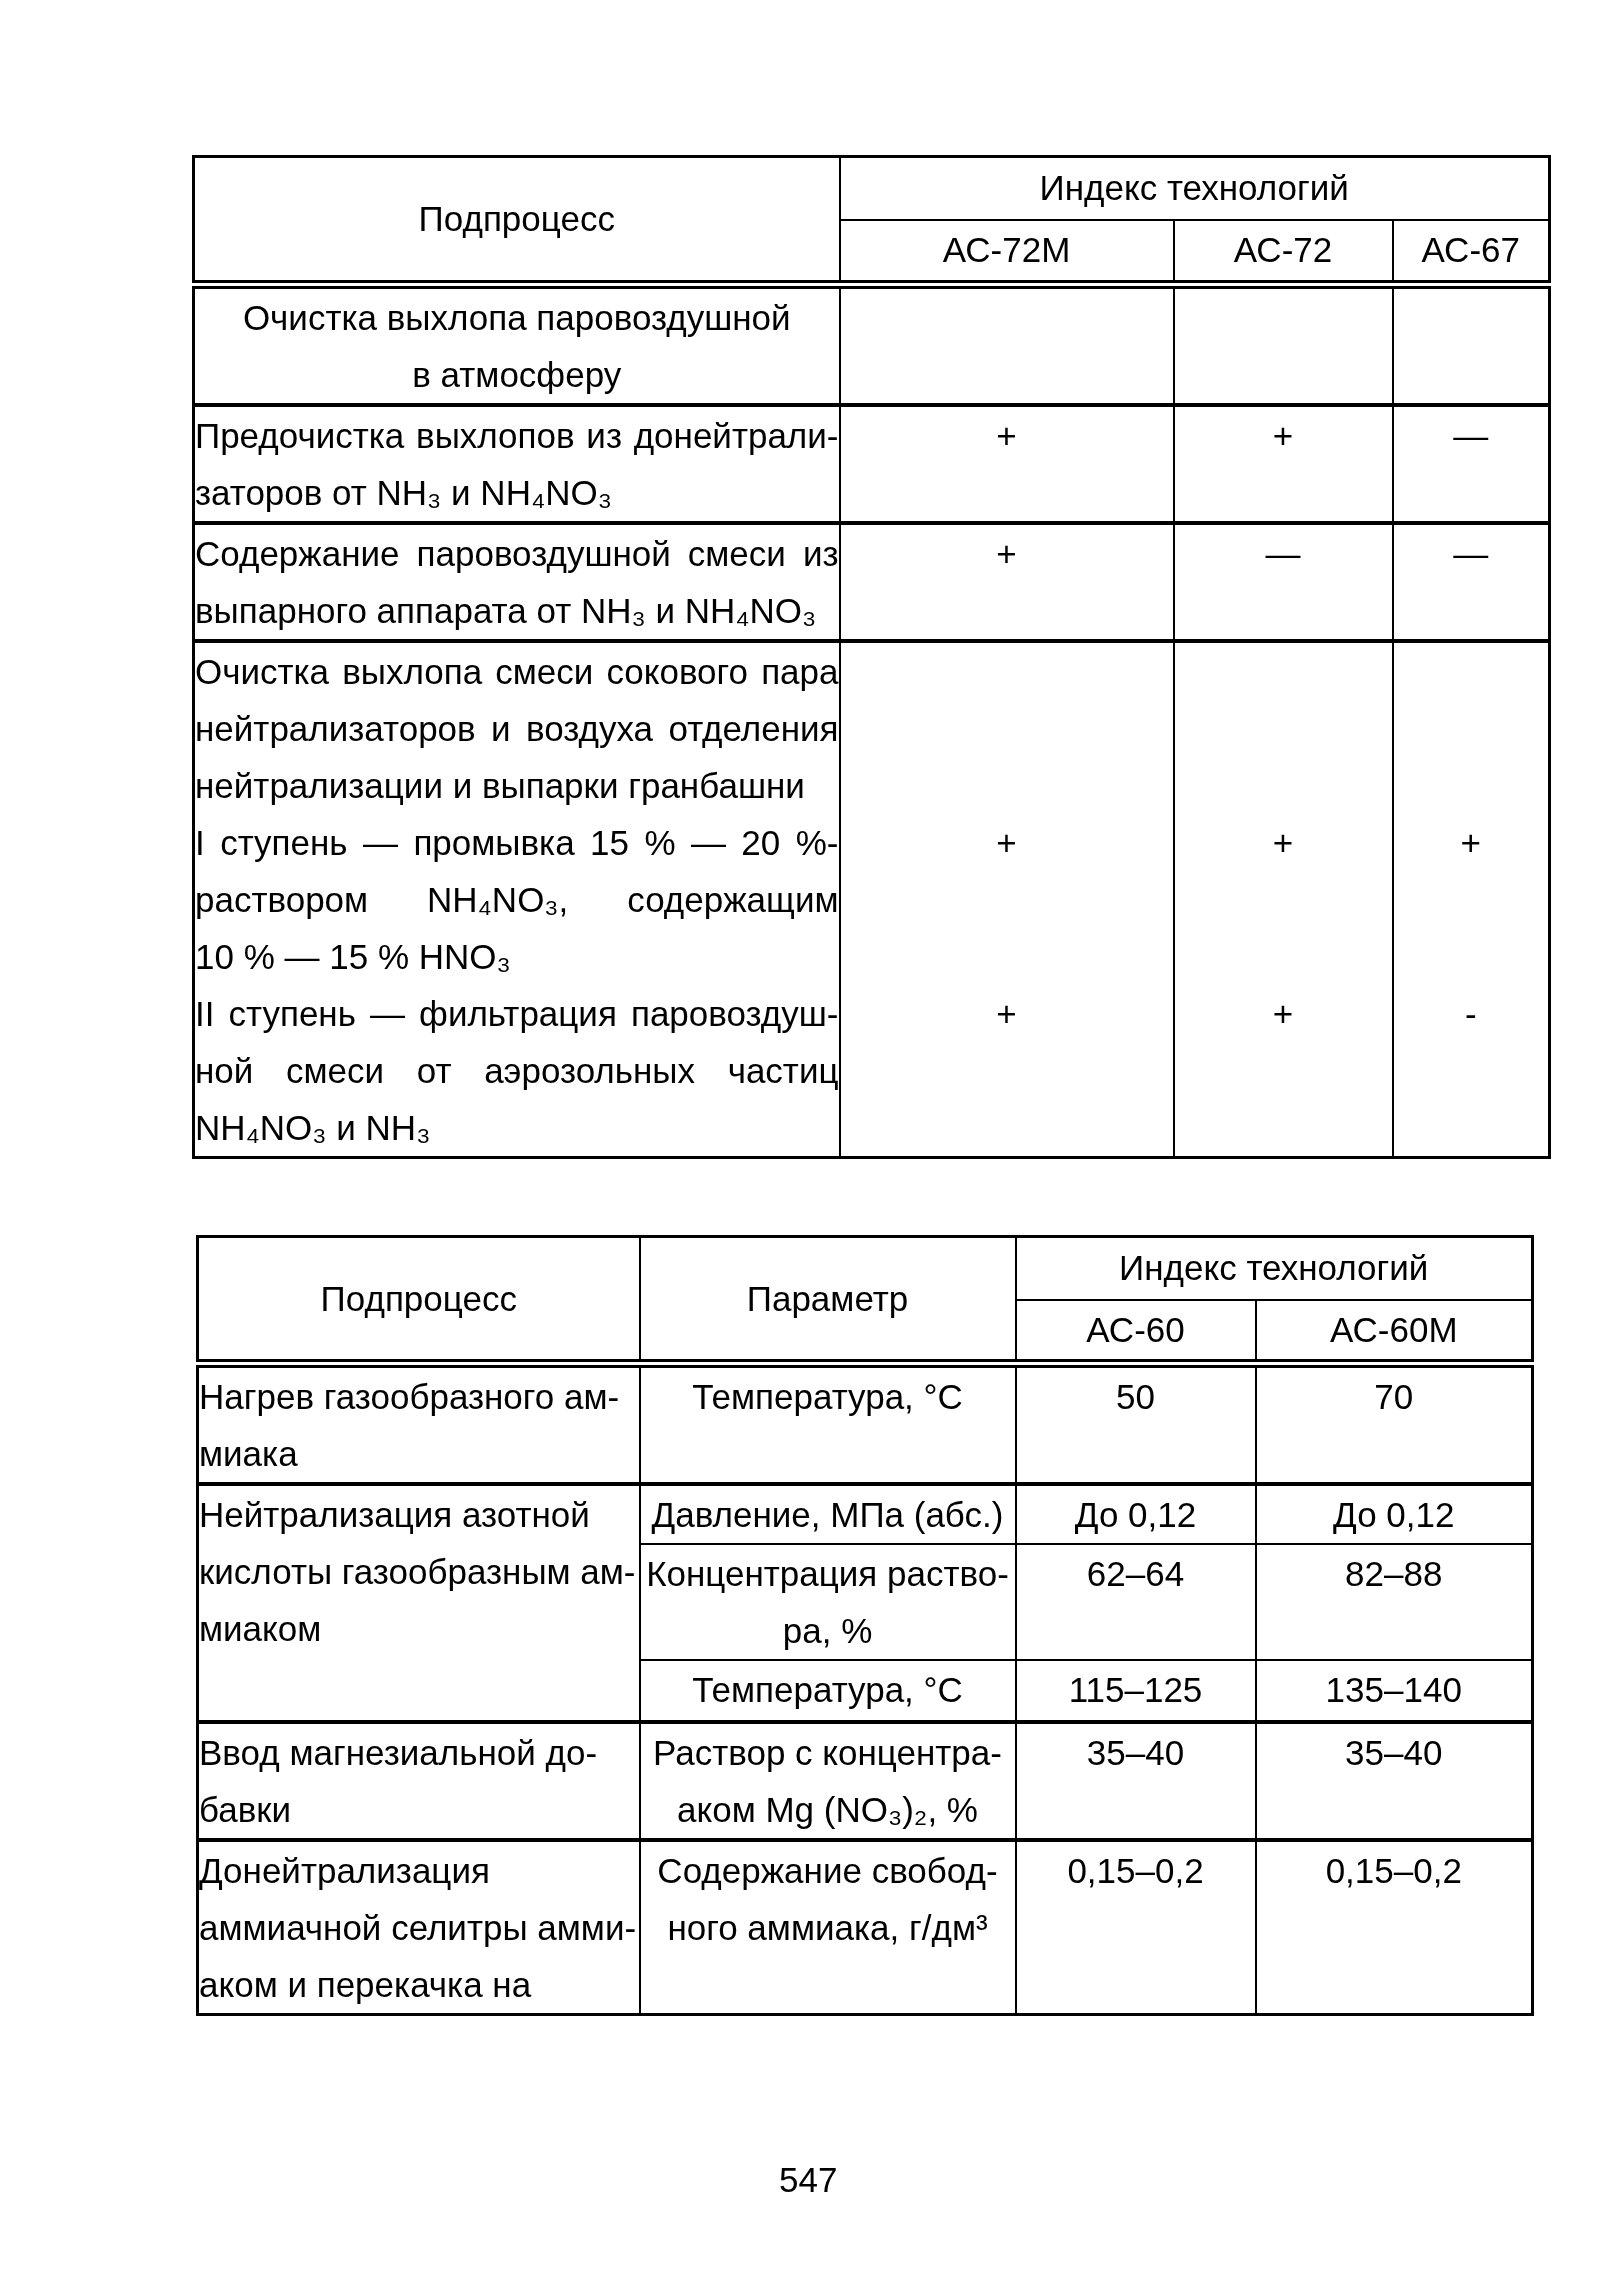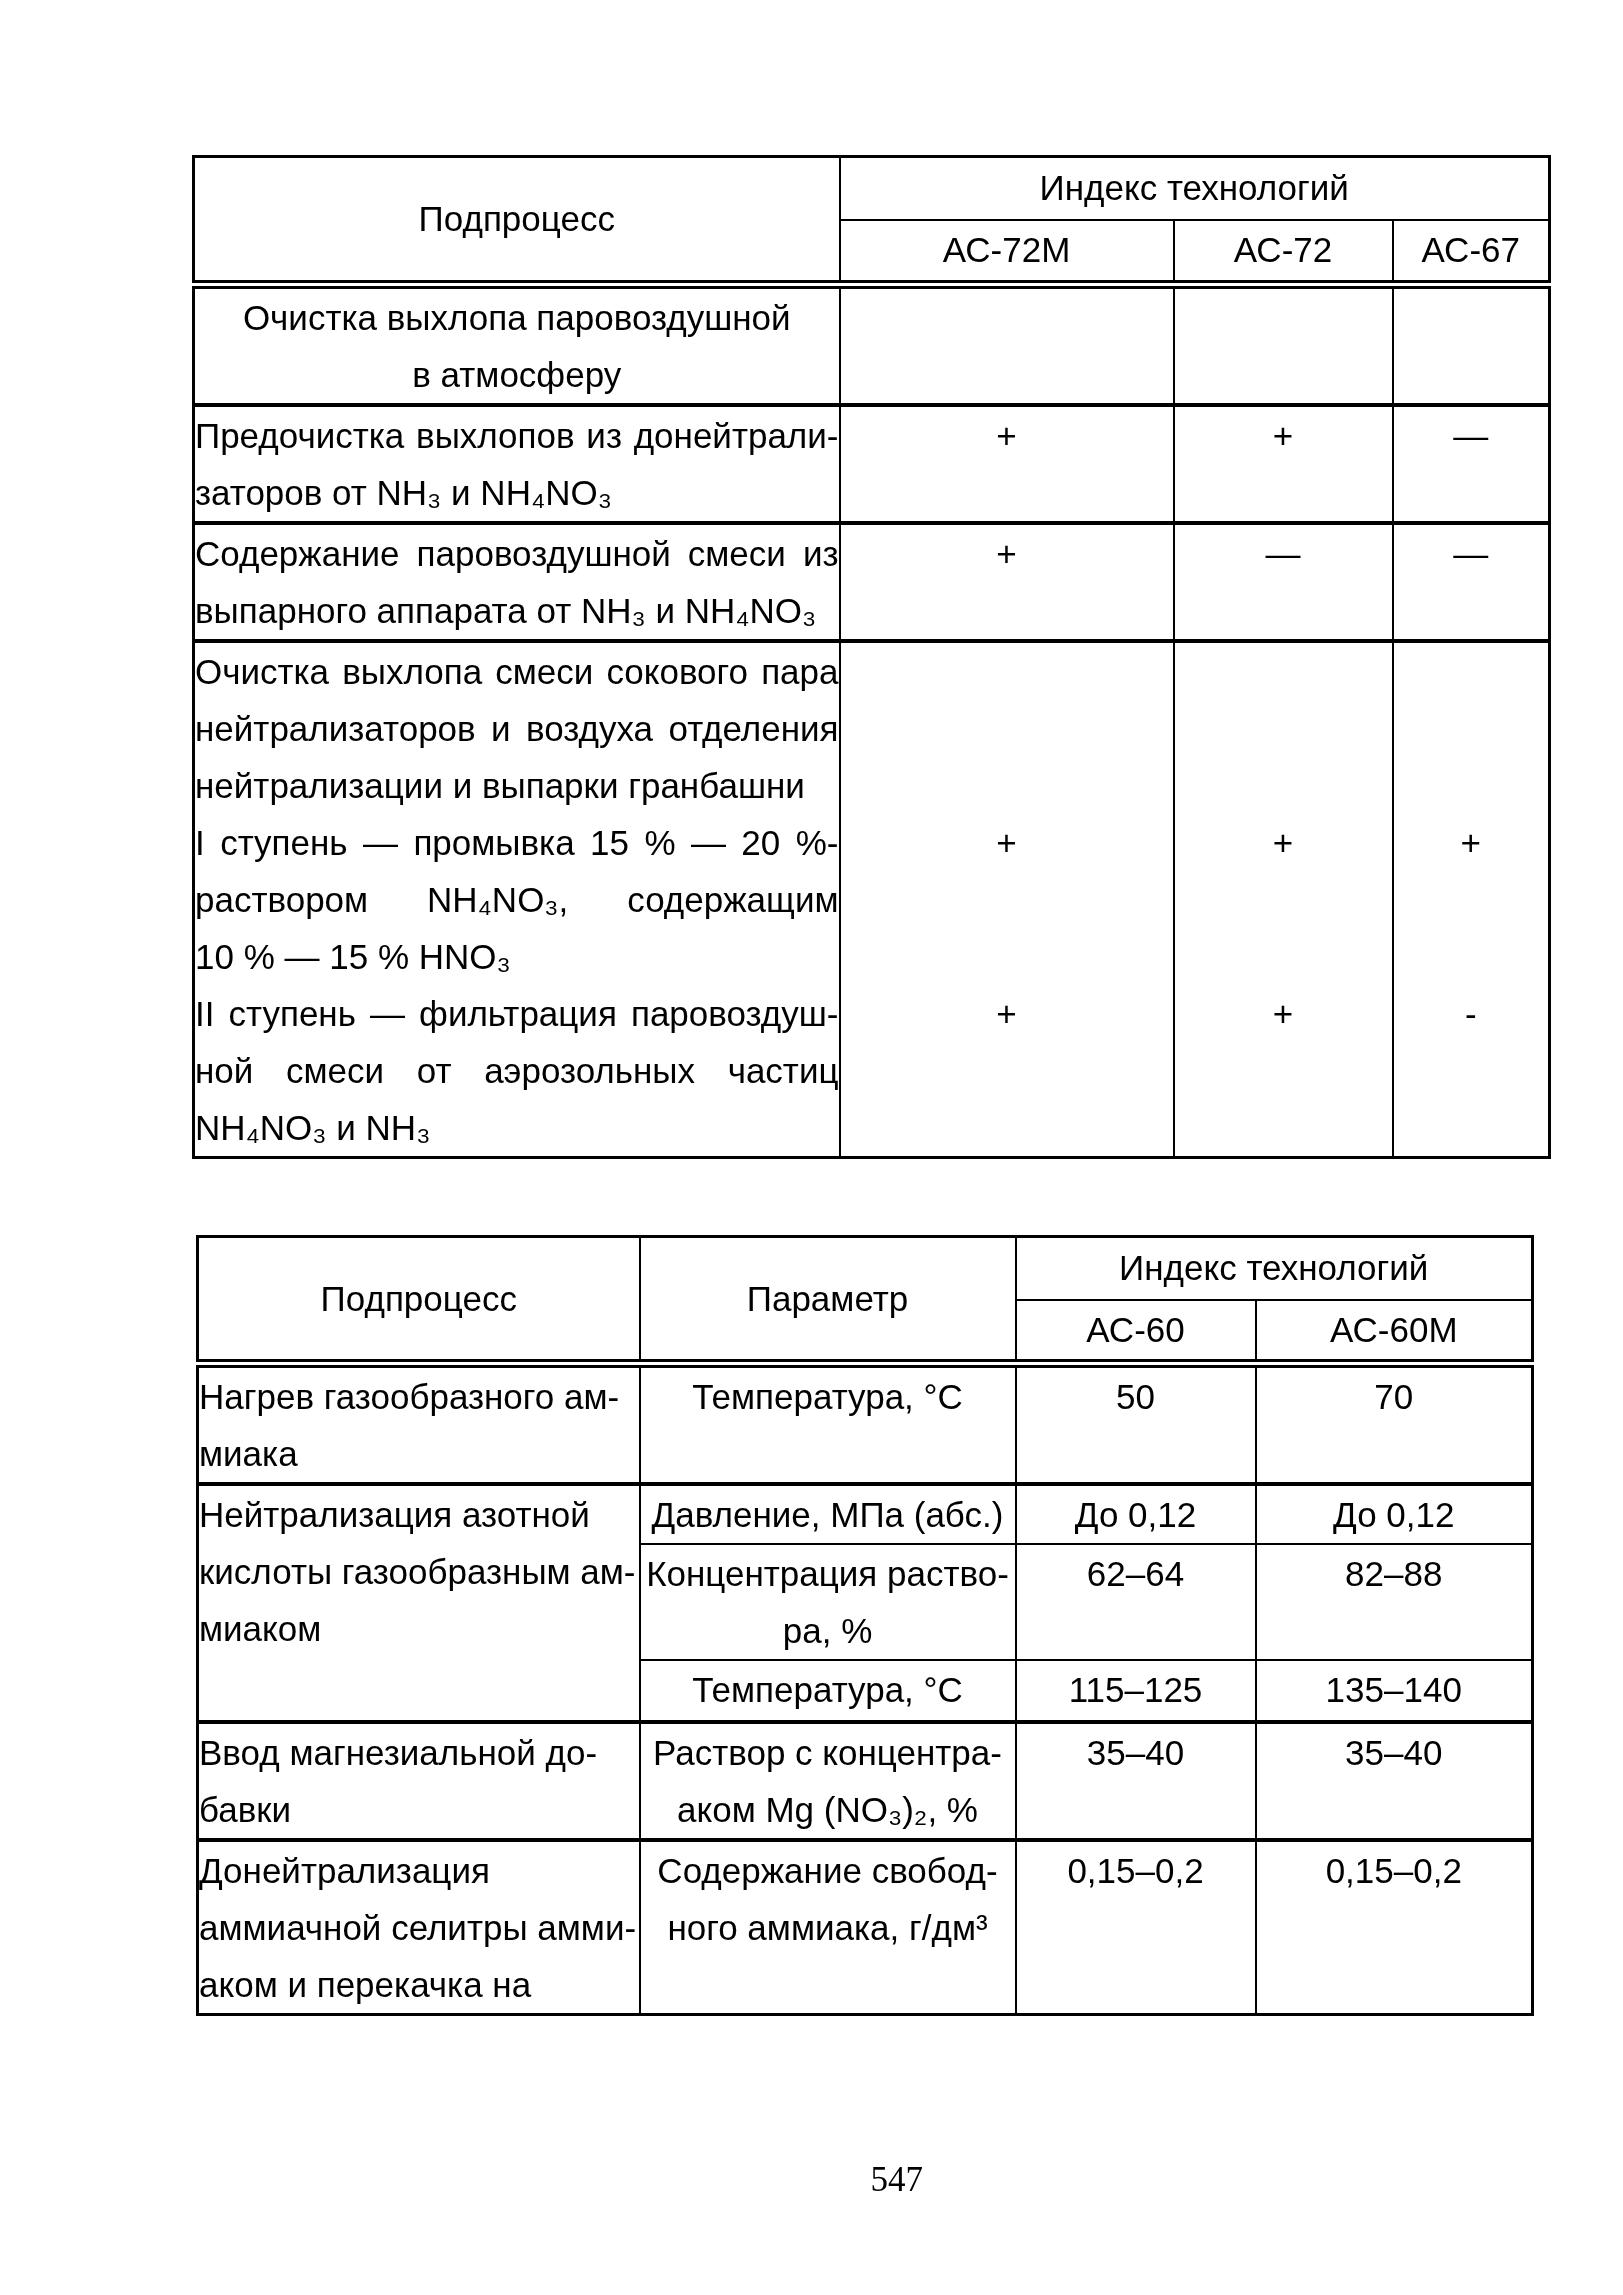--- a/index.html
+++ b/index.html
@@ -49,22 +49,21 @@
     left:192px;top:1153px;
     width:1243px;
     height:57px;line-height:57px;
     text-align:left;
   }
   .pageno{
     position:absolute;
     left:779px;top:2151px;
     width:144px;
     height:57px;line-height:57px;
-    text-align:right;
-    font-family:Liberation Serif, serif;
+    text-align:left;
   }
 </style>
 </head>
 <body>
 
 <div class="page">
 
   <table class="t t1">
     <colgroup>
       <col style="width:646px">

